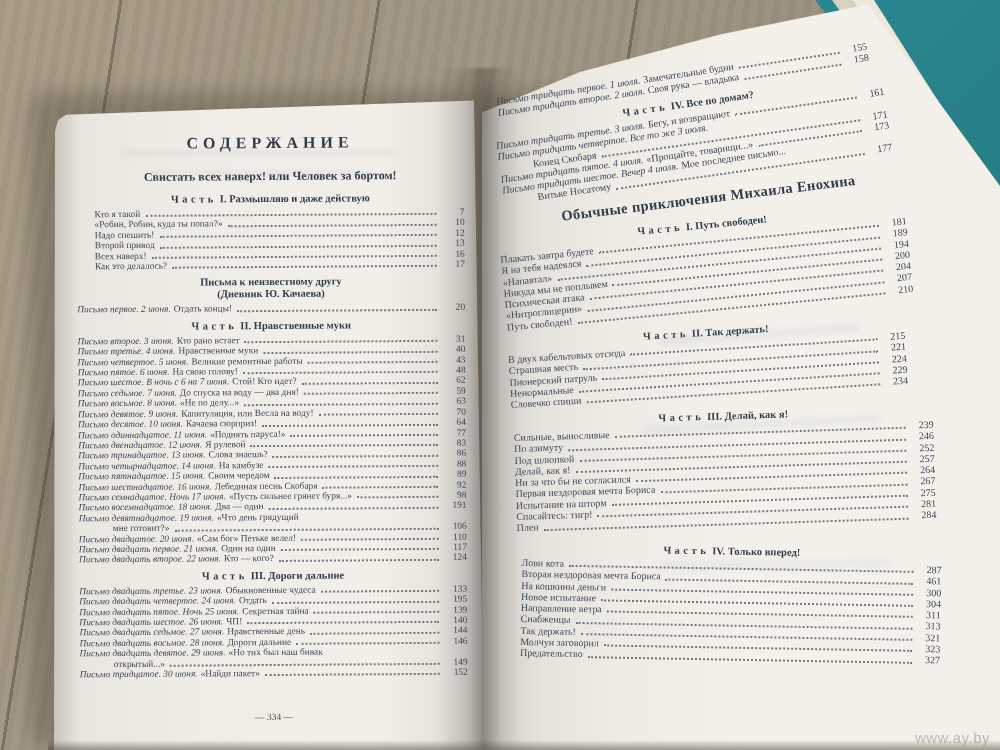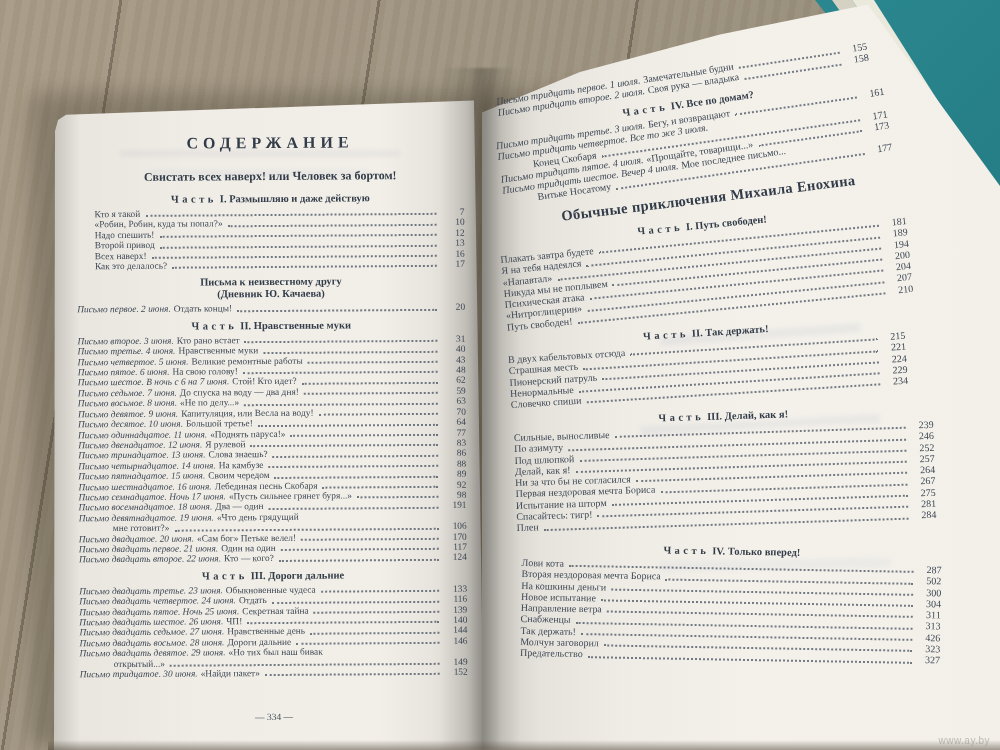--- a/index.html
+++ b/index.html
@@ -64,21 +64,21 @@
   #left-groups .group:nth-child(1) .entry{padding-left:18px;}
   #right-groups .group{transform-origin:0 50%;}
   #right-groups .group:nth-child(1){transform:rotate(-8.5deg);width:375px;margin-left:2px;}
   #right-groups .group:nth-child(2){transform:rotate(-8deg);width:392px;margin-left:4px;margin-top:2px;}
   #right-groups .group:nth-child(3){transform:rotate(-7deg);width:430px;margin-top:4px;}
   #right-groups .group:nth-child(4){transform:rotate(-5.5deg);width:408px;margin-left:8px;margin-top:2px;}
   #right-groups .group:nth-child(5){transform:rotate(-3.5deg);width:398px;margin-left:14px;margin-top:6px;}
   #right-groups .group:nth-child(6){transform:rotate(-1.8deg);width:420px;margin-left:20px;margin-top:6px;}
   #right-groups .group:nth-child(7){transform:rotate(1deg);width:420px;margin-left:26px;margin-top:8px;}
   .watermark{position:absolute;right:10px;bottom:4px;z-index:7;
-    font-family:"Liberation Sans",sans-serif;font-size:10px;letter-spacing:.5px;
+    font-family:"Liberation Sans",sans-serif;font-size:15px;letter-spacing:.5px;
     color:rgba(150,150,148,.6);}
 </style>
 </head>
 <body>
 
 <div class="photo">
   <div class="desk"></div>
   <div class="desk-grain"></div>
   <div class="book-shadow"></div>
   <div class="cover-teal"></div>
@@ -188,21 +188,21 @@
             <span class="pg">63</span>
           </div>
           <div class="entry">
             <span class="pre">Письмо девятое. 9 июня.</span>
             <span class="ttl">Капитуляция, или Весла на воду!</span>
             <span class="leader"></span>
             <span class="pg">70</span>
           </div>
           <div class="entry">
             <span class="pre">Письмо десятое. 10 июня.</span>
-            <span class="ttl">Большой третье!</span>
+            <span class="ttl">Качаева сюрприз!</span>
             <span class="leader"></span>
             <span class="pg">64</span>
           </div>
           <div class="entry">
             <span class="pre">Письмо одиннадцатое. 11 июня.</span>
             <span class="ttl">«Поднять паруса!»</span>
             <span class="leader"></span>
             <span class="pg">77</span>
           </div>
           <div class="entry">
@@ -253,21 +253,21 @@
           </div>
           <div class="entry cont">
             <span class="ttl">мне готовит?»</span>
             <span class="leader"></span>
             <span class="pg">106</span>
           </div>
           <div class="entry">
             <span class="pre">Письмо двадцатое. 20 июня.</span>
             <span class="ttl">«Сам бог» Петьке велел!</span>
             <span class="leader"></span>
-            <span class="pg">170</span>
+            <span class="pg">110</span>
           </div>
           <div class="entry">
             <span class="pre">Письмо двадцать первое. 21 июня.</span>
             <span class="ttl">Один на один</span>
             <span class="leader"></span>
             <span class="pg">117</span>
           </div>
           <div class="entry">
             <span class="pre">Письмо двадцать второе. 22 июня.</span>
             <span class="ttl">Кто — кого?</span>
@@ -280,21 +280,21 @@
           <div class="entry">
             <span class="pre">Письмо двадцать третье. 23 июня.</span>
             <span class="ttl">Обыкновенные чудеса</span>
             <span class="leader"></span>
             <span class="pg">133</span>
           </div>
           <div class="entry">
             <span class="pre">Письмо двадцать четвертое. 24 июня.</span>
             <span class="ttl">Отдать</span>
             <span class="leader"></span>
-            <span class="pg">116</span>
+            <span class="pg">195</span>
           </div>
           <div class="entry">
             <span class="pre">Письмо двадцать пятое. Ночь 25 июня.</span>
             <span class="ttl">Секретная тайна</span>
             <span class="leader"></span>
             <span class="pg">139</span>
           </div>
           <div class="entry">
             <span class="pre">Письмо двадцать шестое. 26 июня.</span>
             <span class="ttl">ЧП!</span>
@@ -501,21 +501,21 @@
         <div class="group">
           <div class="part-heading"><span class="part-word">Часть</span><span class="part-rest">IV. Только вперед!</span></div>
           <div class="entry">
             <span class="ttl">Лови кота</span>
             <span class="leader"></span>
             <span class="pg">287</span>
           </div>
           <div class="entry">
             <span class="ttl">Вторая нездоровая мечта Бориса</span>
             <span class="leader"></span>
-            <span class="pg">502</span>
+            <span class="pg">461</span>
           </div>
           <div class="entry">
             <span class="ttl">На кошкины деньги</span>
             <span class="leader"></span>
             <span class="pg">300</span>
           </div>
           <div class="entry">
             <span class="ttl">Новое испытание</span>
             <span class="leader"></span>
             <span class="pg">304</span>
@@ -526,21 +526,21 @@
             <span class="pg">311</span>
           </div>
           <div class="entry">
             <span class="ttl">Снабженцы</span>
             <span class="leader"></span>
             <span class="pg">313</span>
           </div>
           <div class="entry">
             <span class="ttl">Так держать!</span>
             <span class="leader"></span>
-            <span class="pg">426</span>
+            <span class="pg">321</span>
           </div>
           <div class="entry">
             <span class="ttl">Молчун заговорил</span>
             <span class="leader"></span>
             <span class="pg">323</span>
           </div>
           <div class="entry">
             <span class="ttl">Предательство</span>
             <span class="leader"></span>
             <span class="pg">327</span>

